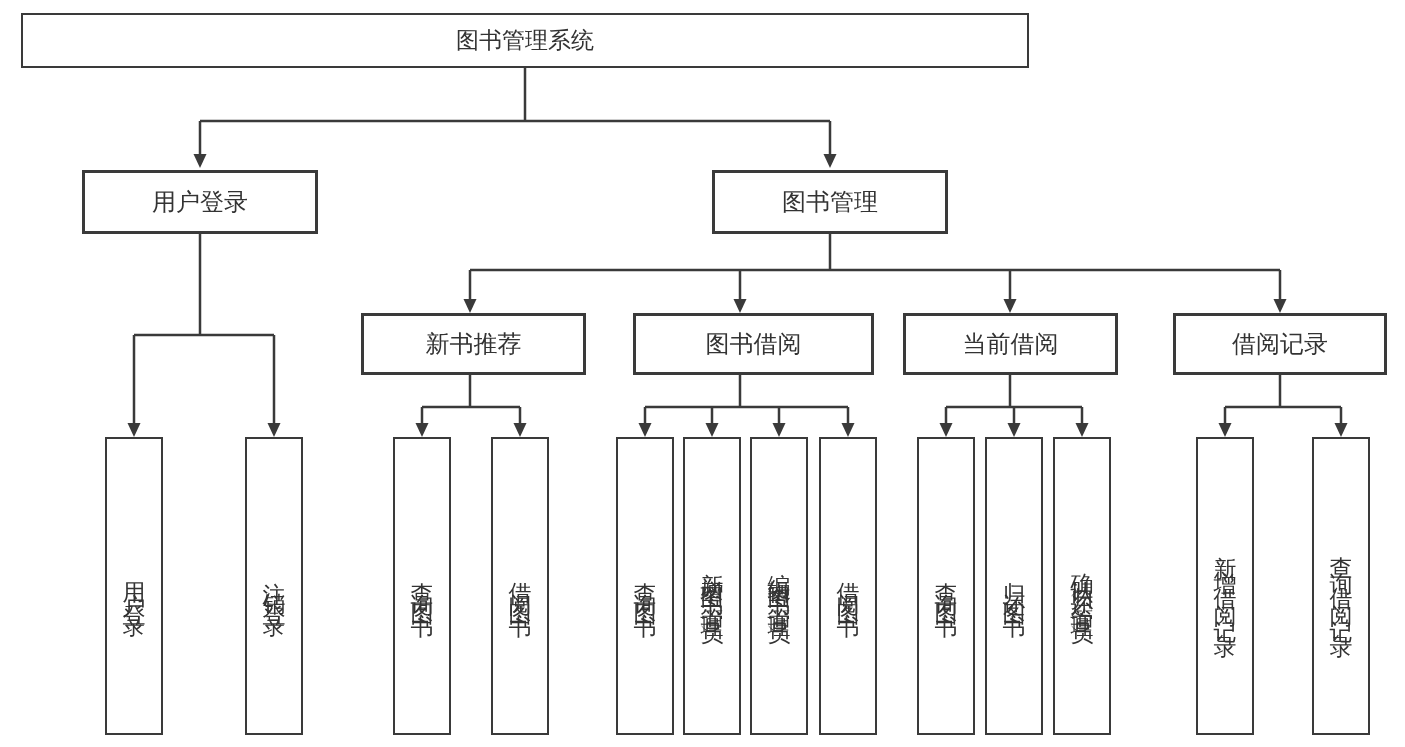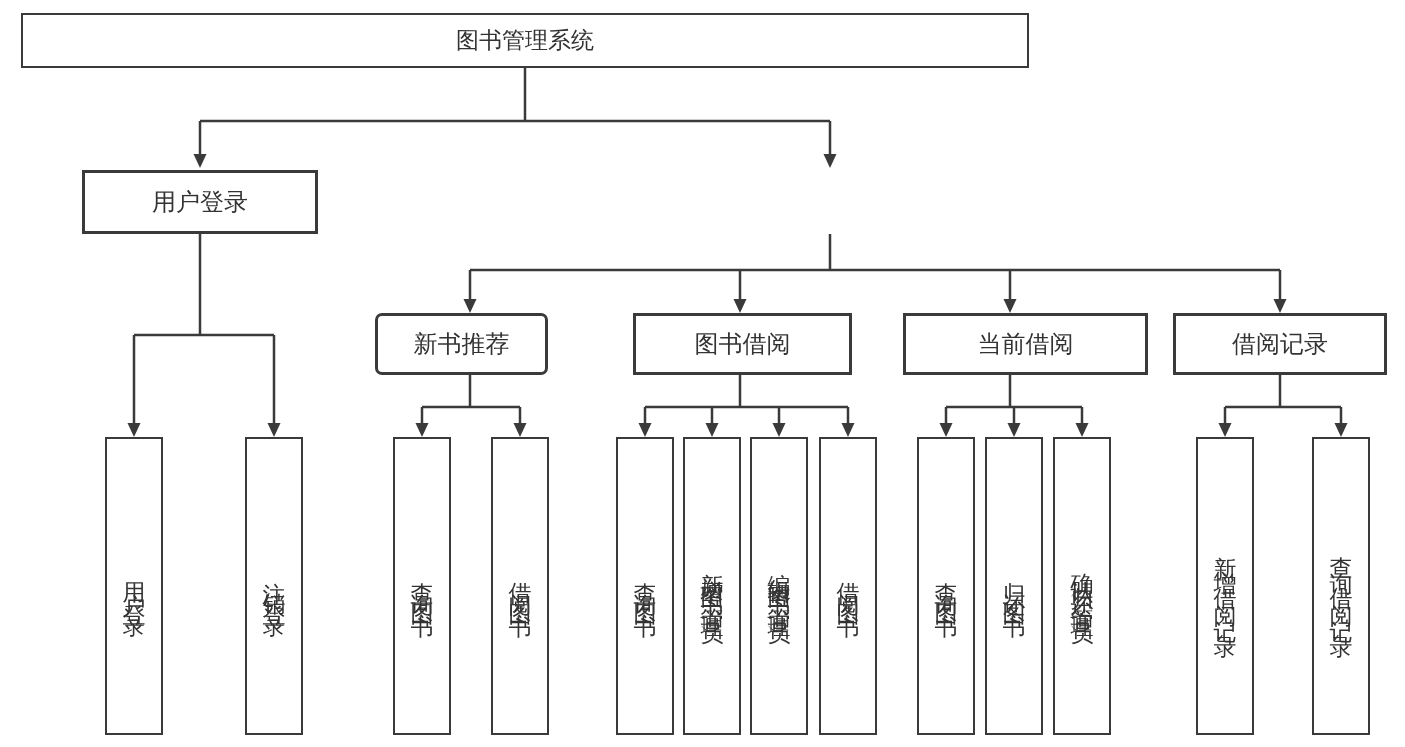--- a/index.html
+++ b/index.html
@@ -116,28 +116,31 @@
     </g>
   </svg>
 
   <div class="node root" style="left:21px; top:13px; width:1008px; height:55px;">
     <span>图书管理系统</span>
   </div>
 
   <div class="node" style="left:82px; top:170px; width:236px; height:64px;">
     <span>用户登录</span>
   </div>
+  <div class="node" style="left:712px; top:170px; width:236px; height:64px;">
+    <span>图书管理</span>
+  </div>
 
-  <div class="node" style="left:375px; top:313px; width:173px; height:62px;border-radius:7px;">
+  <div class="node" style="left:361px; top:313px; width:225px; height:62px;">
     <span>新书推荐</span>
   </div>
-  <div class="node" style="left:633px; top:313px; width:219px; height:62px;">
+  <div class="node" style="left:633px; top:313px; width:241px; height:62px;">
     <span>图书借阅</span>
   </div>
-  <div class="node" style="left:903px; top:313px; width:245px; height:62px;">
+  <div class="node" style="left:903px; top:313px; width:215px; height:62px;">
     <span>当前借阅</span>
   </div>
   <div class="node" style="left:1173px; top:313px; width:214px; height:62px;font-family:Liberation Mono, monospace;">
     <span>借阅记录</span>
   </div>
 
   <div class="node leaf" style="left:105px;">
     <span class="vtext ls-a">用户登录</span>
   </div>
   <div class="node leaf" style="left:245px;">

